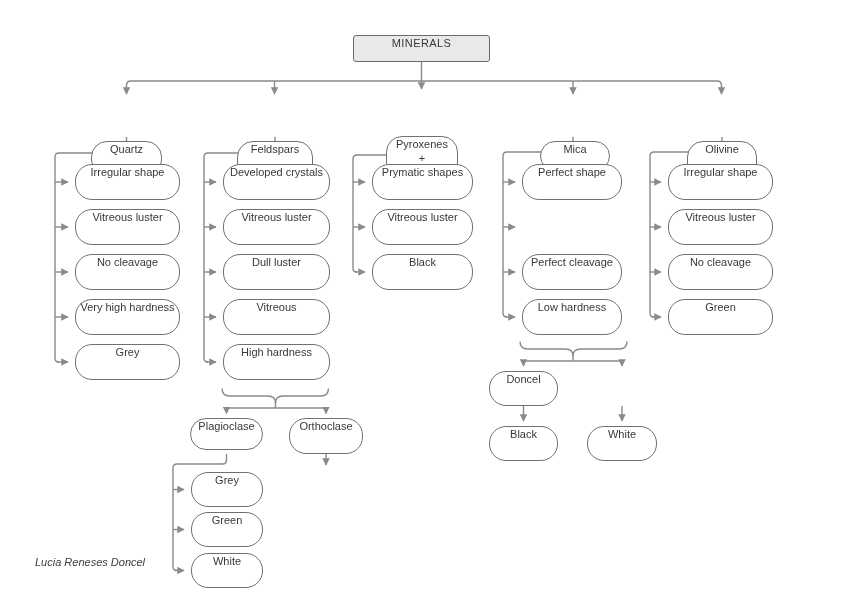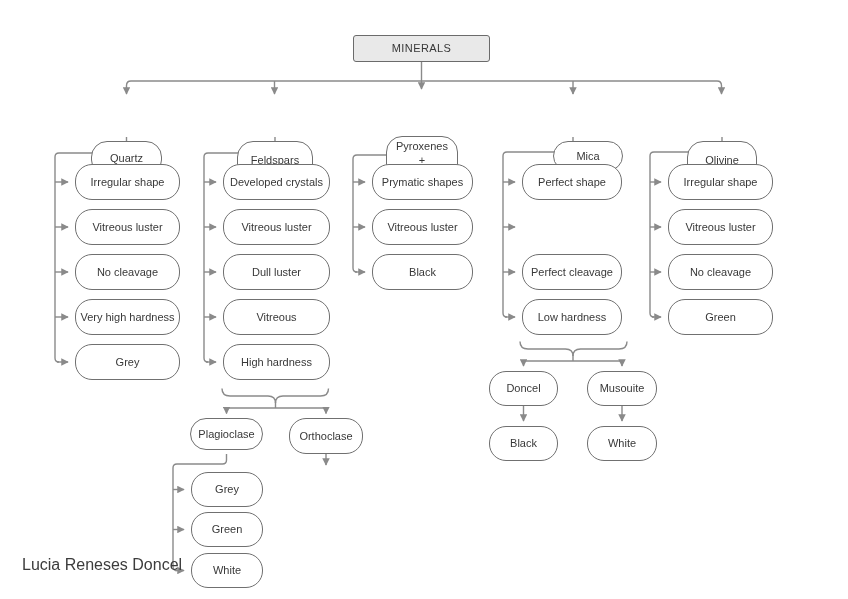--- a/index.html
+++ b/index.html
@@ -2,26 +2,26 @@
 <html><head>
 <meta charset="utf-8">
 <style>
   html,body{margin:0;padding:0;background:#ffffff;}
   body{font-family:"Liberation Sans", sans-serif;}
   .canvas{position:relative;width:848px;height:599px;background:#ffffff;overflow:hidden;}
   .wires{position:absolute;left:0;top:0;}
   .node{
     position:absolute;box-sizing:border-box;
     border:1.5px solid #707070;border-radius:17px;background:#ffffff;
-    display:flex;align-items:center;justify-content:center;text-align:center;
+    display:flex;justify-content:center;text-align:center;
     font-size:11px;color:#383838;line-height:1.3;white-space:pre-line;
   }
   .node-top{border-radius:16px;margin-top:43px;}
   .node-root{border-radius:3px;background:#e9e9e9;border-color:#6b6b6b;letter-spacing:.4px;}
-  .author{position:absolute;left:22px;top:556px;font-size:16px;color:#3c3c3c;}
+  .author{position:absolute;left:35px;top:556px;font-size:11px;color:#3c3c3c;font-style:italic;}
 </style>
 </head>
 <body>
 
 <div class="canvas">
 
   <svg class="wires" width="848" height="599" viewBox="0 0 848 599">
     <defs>
       <marker id="arr" viewBox="0 0 10 10" refX="9" refY="5" markerWidth="7.5" markerHeight="7.5" markerUnits="userSpaceOnUse" orient="auto">
         <path d="M0,0 L10,5 L0,10 Z" fill="#8a8a8a"></path>
@@ -98,21 +98,21 @@
     <span>Quartz</span>
   </div>
   <div class="node node-top" style="left:237px;top:98px;width:76px;height:39px">
     <span>Feldspars</span>
   </div>
   <div class="node node-top" style="left:386px;top:93px;width:72px;height:49px">
     <span>Pyroxenes
 +
 amphibole</span>
   </div>
-  <div class="node node-top" style="left:553px;top:98px;width:70px;height:30px">
+  <div class="node node-top" style="left:540px;top:98px;width:70px;height:30px">
     <span>Mica</span>
   </div>
   <div class="node node-top" style="left:687px;top:98px;width:70px;height:39px">
     <span>Olivine</span>
   </div>
 
   <div class="node" style="left:75px;top:164px;width:105px;height:36px">
     <span>Irregular shape</span></div>
   <div class="node" style="left:75px;top:209px;width:105px;height:36px">
     <span>Vitreous luster</span></div>
@@ -164,22 +164,20 @@
 
   <div class="node" style="left:191px;top:472px;width:72px;height:35px">
     <span>Grey</span></div>
   <div class="node" style="left:191px;top:512px;width:72px;height:35px">
     <span>Green</span></div>
   <div class="node" style="left:191px;top:553px;width:72px;height:35px">
     <span>White</span></div>
 
   <div class="node" style="left:489px;top:371px;width:69px;height:35px">
     <span>Doncel</span></div>
-  <div class="node" style="left:587px;top:371px;width:70px;height:35px">
-    <span>Musouite</span></div>
   <div class="node" style="left:489px;top:426px;width:69px;height:35px">
     <span>Black</span></div>
   <div class="node" style="left:587px;top:426px;width:70px;height:35px">
     <span>White</span></div>
 
   <div class="author">Lucia Reneses Doncel</div>
 
 </div>
 
 </body></html>

